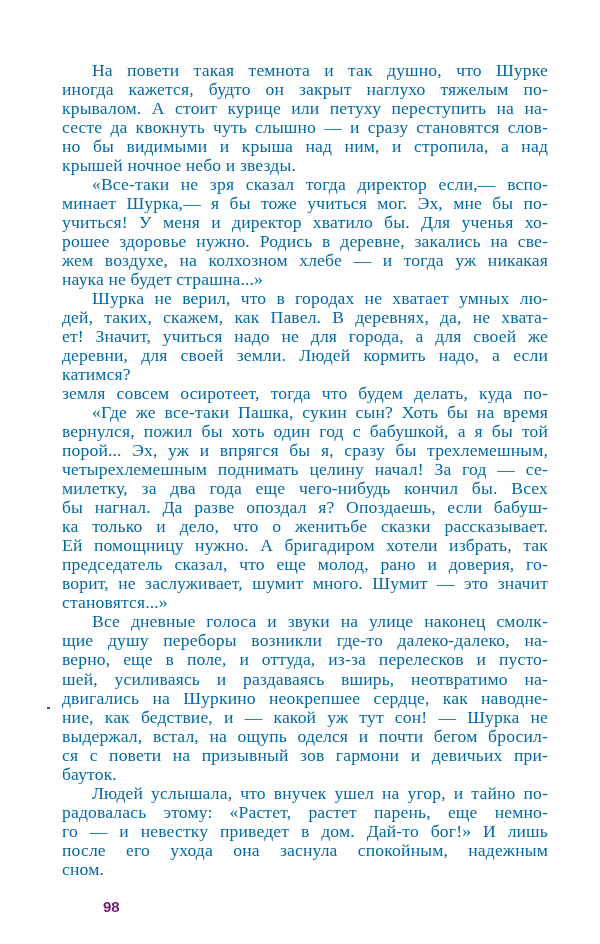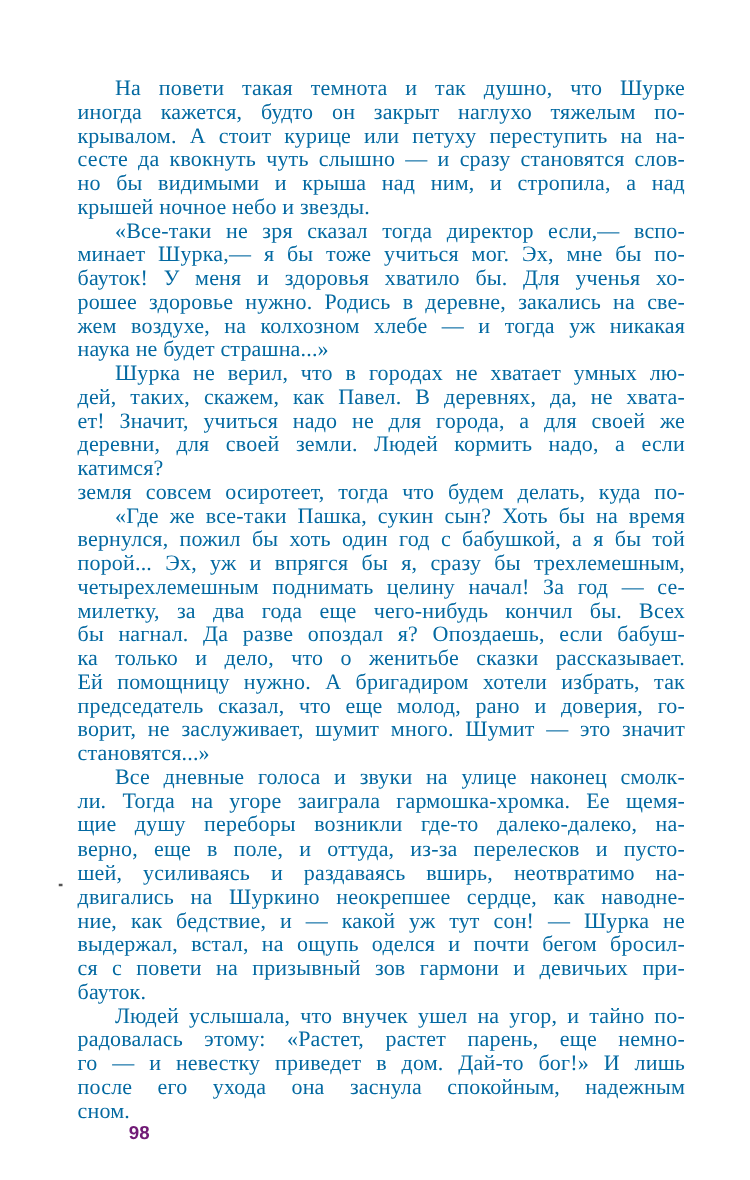--- a/index.html
+++ b/index.html
@@ -31,21 +31,21 @@
     <span class="line indent">На повети такая темнота и так душно, что  Шурке</span>
     <span class="line">иногда кажется, будто он закрыт наглухо тяжелым по-</span>
     <span class="line">крывалом. А стоит курице или петуху переступить на на-</span>
     <span class="line">сесте да квокнуть чуть слышно — и сразу становятся слов-</span>
     <span class="line">но бы видимыми и крыша над ним, и стропила, а  над</span>
     <span class="line last">крышей ночное небо и звезды.</span>
   </div>
   <div>
     <span class="line indent">«Все-таки не зря сказал тогда директор если,— вспо-</span>
     <span class="line">минает Шурка,— я бы тоже учиться мог. Эх, мне бы по-</span>
-    <span class="line">бауток! У меня и здоровья хватило бы. Для ученья хо-</span>
+    <span class="line">учиться! У меня и директор хватило бы. Для ученья хо-</span>
     <span class="line">рошее здоровье нужно. Родись в деревне, закались на све-</span>
     <span class="line">жем воздухе, на колхозном хлебе — и тогда уж никакая</span>
     <span class="line last">наука не будет страшна...»</span>
   </div>
   <div>
     <span class="line indent">Шурка не верил, что в городах не хватает умных лю-</span>
     <span class="line">дей, таких, скажем, как Павел. В деревнях, да, не хвата-</span>
     <span class="line">ет! Значит, учиться надо не для города, а для своей же</span>
     <span class="line">деревни, для своей земли. Людей кормить надо, а если</span>
     <span class="line last">катимся?</span>
@@ -59,21 +59,20 @@
     <span class="line">милетку, за два года еще чего-нибудь кончил бы. Всех</span>
     <span class="line">бы нагнал. Да разве опоздал я? Опоздаешь, если бабуш-</span>
     <span class="line">ка только и дело, что о женитьбе сказки  рассказывает.</span>
     <span class="line">Ей помощницу нужно. А бригадиром хотели избрать, так</span>
     <span class="line">председатель сказал, что еще молод, рано и доверия, го-</span>
     <span class="line">ворит, не заслуживает, шумит много. Шумит — это значит</span>
     <span class="line last">становятся...»</span>
   </div>
   <div>
     <span class="line indent">Все дневные голоса и звуки на улице наконец смолк-</span>
-    <span class="line">ли. Тогда на угоре заиграла гармошка-хромка. Ее щемя-</span>
     <span class="line">щие душу переборы возникли  где-то далеко-далеко, на-</span>
     <span class="line">верно, еще в поле, и оттуда,  из-за перелесков и  пусто-</span>
     <span class="line">шей, усиливаясь и раздаваясь вширь, неотвратимо  на-</span>
     <span class="line">двигались на Шуркино неокрепшее сердце, как наводне-</span>
     <span class="line">ние, как бедствие, и — какой  уж тут сон! — Шурка  не</span>
     <span class="line">выдержал, встал, на ощупь оделся и почти бегом бросил-</span>
     <span class="line">ся с повети на призывный зов гармони и девичьих при-</span>
     <span class="line last">бауток.</span>
   </div>
   <div>

